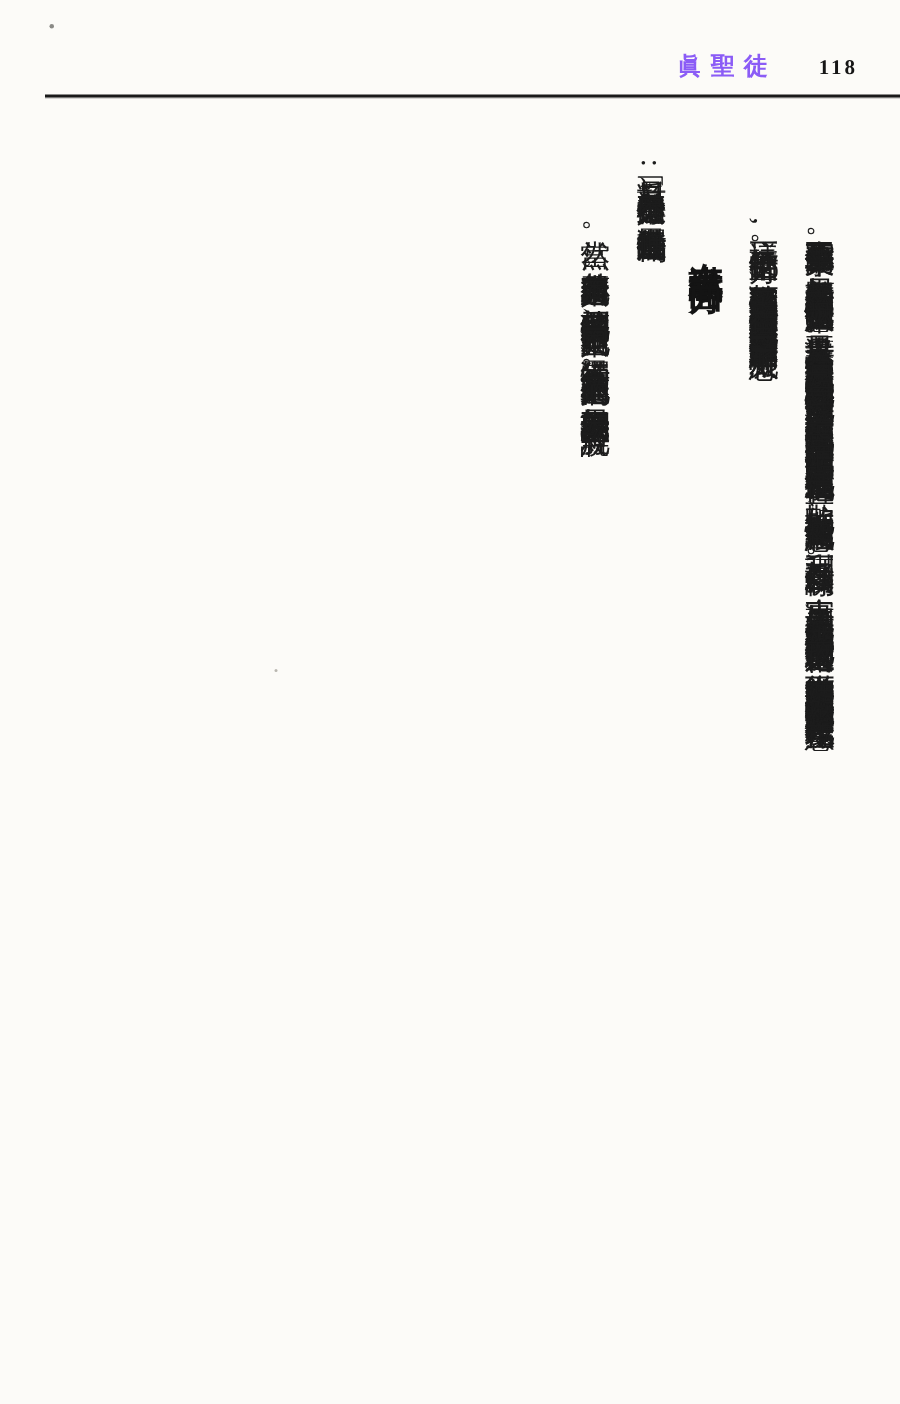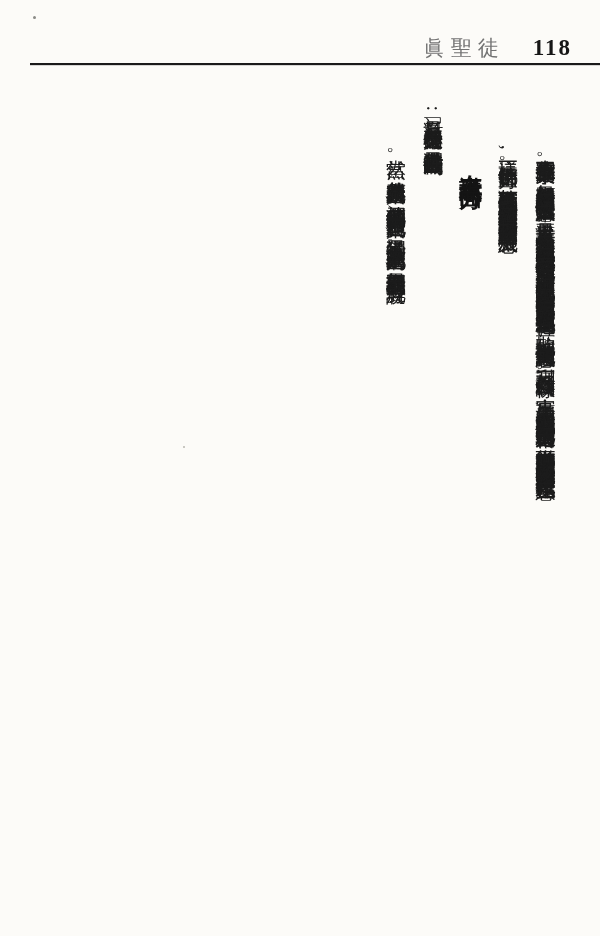--- a/index.html
+++ b/index.html
@@ -16,27 +16,27 @@
   
   .header-row {
     position: absolute;
     top: 34px;
     right: 28px;
     display: flex;
     align-items: baseline;
     gap: 28px;
   }
   .book-title {
-    font-size: 21px;
-    font-weight: 400;
+    font-size: 16px;
+    font-weight: 700;
     letter-spacing: 6px;
-    color: #737373;
+    color: #8b5cf6;
   }
   .page-num {
-    font-size: 23px;
+    font-size: 14px;
     font-weight: 700;
     letter-spacing: 2px;
     color: #161616;
   }
   .head-rule {
     position: absolute;
     top: 63px;
     left: 30px;
     right: 0;
     height: 2px;

